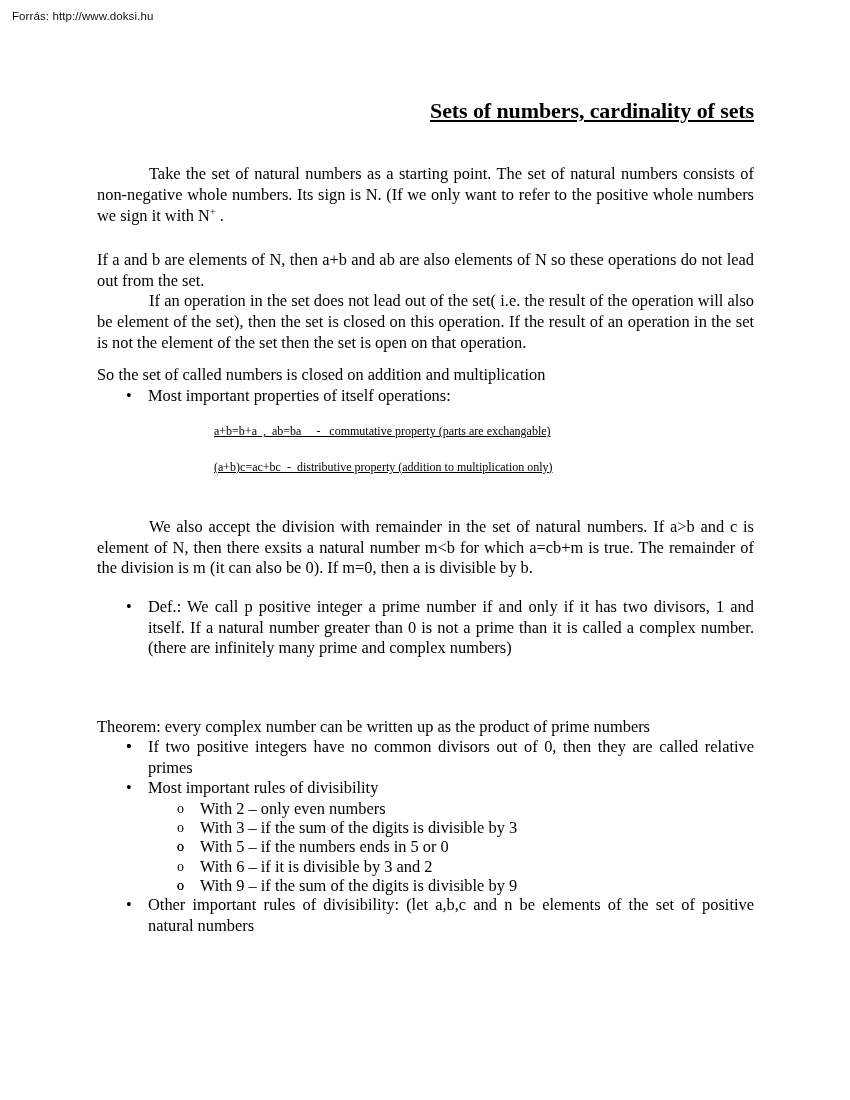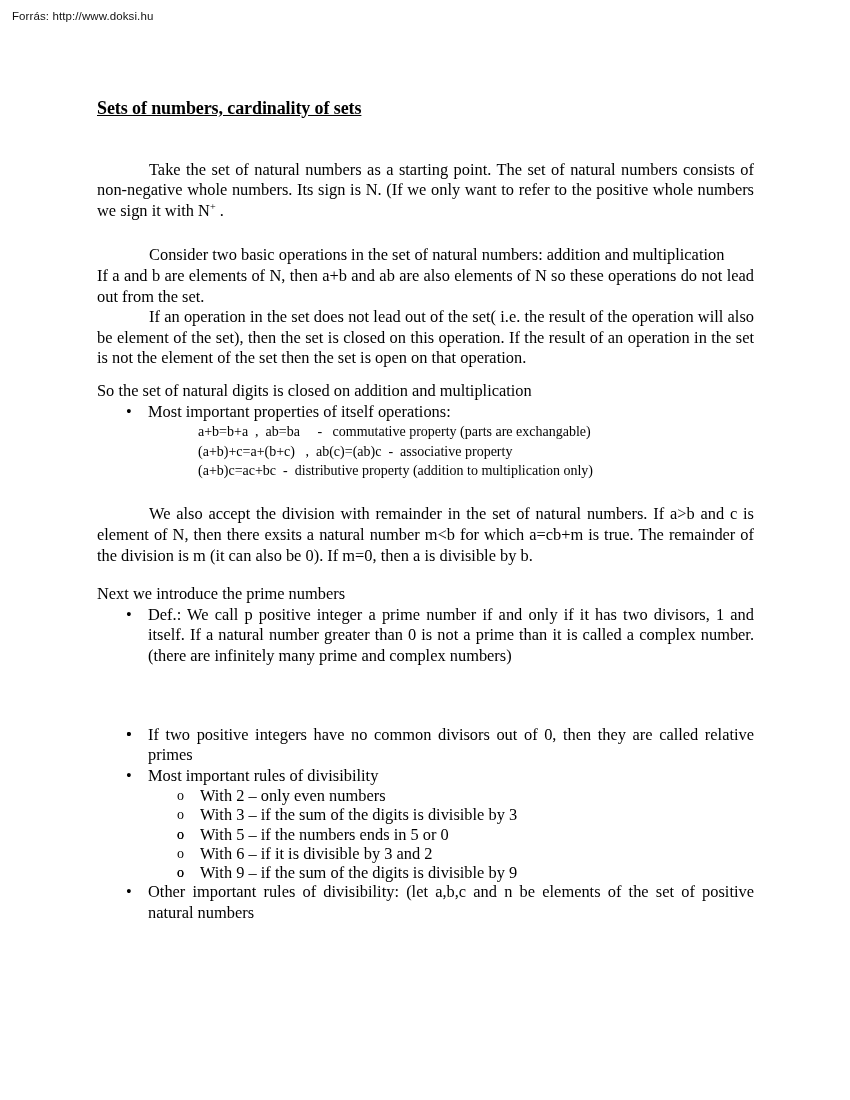--- a/index.html
+++ b/index.html
@@ -32,22 +32,22 @@
     letter-spacing: 0.1px;
     white-space: nowrap;
   }
   .content {
     position: absolute;
     left: 97px;
     top: 98px;
     width: 657px;
   }
   .doc-title {
-    text-align: left;
-    font-size: 18px;
+    text-align: right;
+    font-size: 22px;
     font-weight: bold;
     text-decoration: underline;
     letter-spacing: -0.1px;
     margin: 0 0 0 0;
     padding: 0;
     line-height: 1.2;
   }
   .para {
     font-size: 16.4px;
     line-height: 20.6px;
@@ -106,25 +106,26 @@
     left: 80px;
     top: 0;
     font-size: 14px;
     line-height: 19.2px;
   }
   .prop-block {
     margin: 0;
     padding: 0 0 0 101px;
   }
   .prop-line {
-    font-size: 14px;
+    font-size: 12px;
     line-height: 19.4px;
     white-space: pre;
     text-align: left;
-    margin: 0;
+    margin: 16px;
+    text-decoration: underline;
   }
   sup {
     font-size: 0.62em;
     vertical-align: super;
     line-height: 0;
   }
 </style>
 </head>
 <body>
 
@@ -135,61 +136,59 @@
   <div class="content">
 
     <h1 class="doc-title">Sets of numbers, cardinality of sets</h1>
 
     <div class="spacer-40"></div>
 
     <p class="para indent"><span>Take the set of natural numbers as a starting point. The set of natural numbers consists of non-negative whole numbers. Its sign is N. (If we only want to refer to the positive whole numbers we sign it with N</span><sup>+</sup><span> .</span></p>
 
     <div class="spacer-24"></div>
 
-    <p class="para indent">Consider two basic operations in the set of natural numbers: addition and multiplication</p>
 
     <p class="para noindent">If a and b are elements of N, then a+b and ab are also elements of N so these operations do not lead out from the set.</p>
 
     <p class="para indent">If an operation in the set does not lead out of the set( i.e. the result of the operation will also be element of the set), then the set is closed on this operation. If the result of an operation in the set is not the element of the set then the set is open on that operation.</p>
 
     <div class="spacer-12"></div>
 
-    <p class="para noindent">So the set of natural digits is closed on addition and multiplication</p>
+    <p class="para noindent">So the set of called numbers is closed on addition and multiplication</p>
 
     <ul class="bullet-list">
       <li class="bullet-item">
         <span class="marker">•</span>
         <span>Most important properties of itself operations:</span>
       </li>
     </ul>
 
     <div class="prop-block">
       <div class="prop-line">a+b=b+a  ,  ab=ba     -   commutative property (parts are exchangable)</div>
-      <div class="prop-line">(a+b)+c=a+(b+c)   ,  ab(c)=(ab)c  -  associative property</div>
       <div class="prop-line">(a+b)c=ac+bc  -  distributive property (addition to multiplication only)</div>
     </div>
 
     <div class="spacer-24"></div>
 
     <p class="para indent">We also accept the division with remainder in the set of natural numbers. If a&gt;b and c is element of  N, then there exsits a natural number m&lt;b for which a=cb+m is true. The remainder of the division is m (it can also be 0). If m=0, then a is divisible by b.</p>
 
     <div class="spacer-18"></div>
 
-    <p class="para noindent">Next we introduce the prime numbers</p>
 
     <ul class="bullet-list">
       <li class="bullet-item">
         <span class="marker">•</span>
         <span>Def.: We call p positive integer a prime number if and only if it has two divisors, 1 and itself. If a natural number greater than 0 is not a prime than it is called a complex number. (there are infinitely many prime and complex numbers)</span>
       </li>
     </ul>
 
     <div class="spacer-40"></div>
     <div class="spacer-18"></div>
 
+    <p class="para noindent">Theorem: every complex number can be written up as the product of prime numbers</p>
 
     <ul class="bullet-list">
       <li class="bullet-item">
         <span class="marker">•</span>
       </li>
       <li class="bullet-item">
         <span class="marker">•</span>
         <span>If two positive integers have no common divisors out of 0, then they are called relative primes</span>
       </li>
       <li class="bullet-item">

